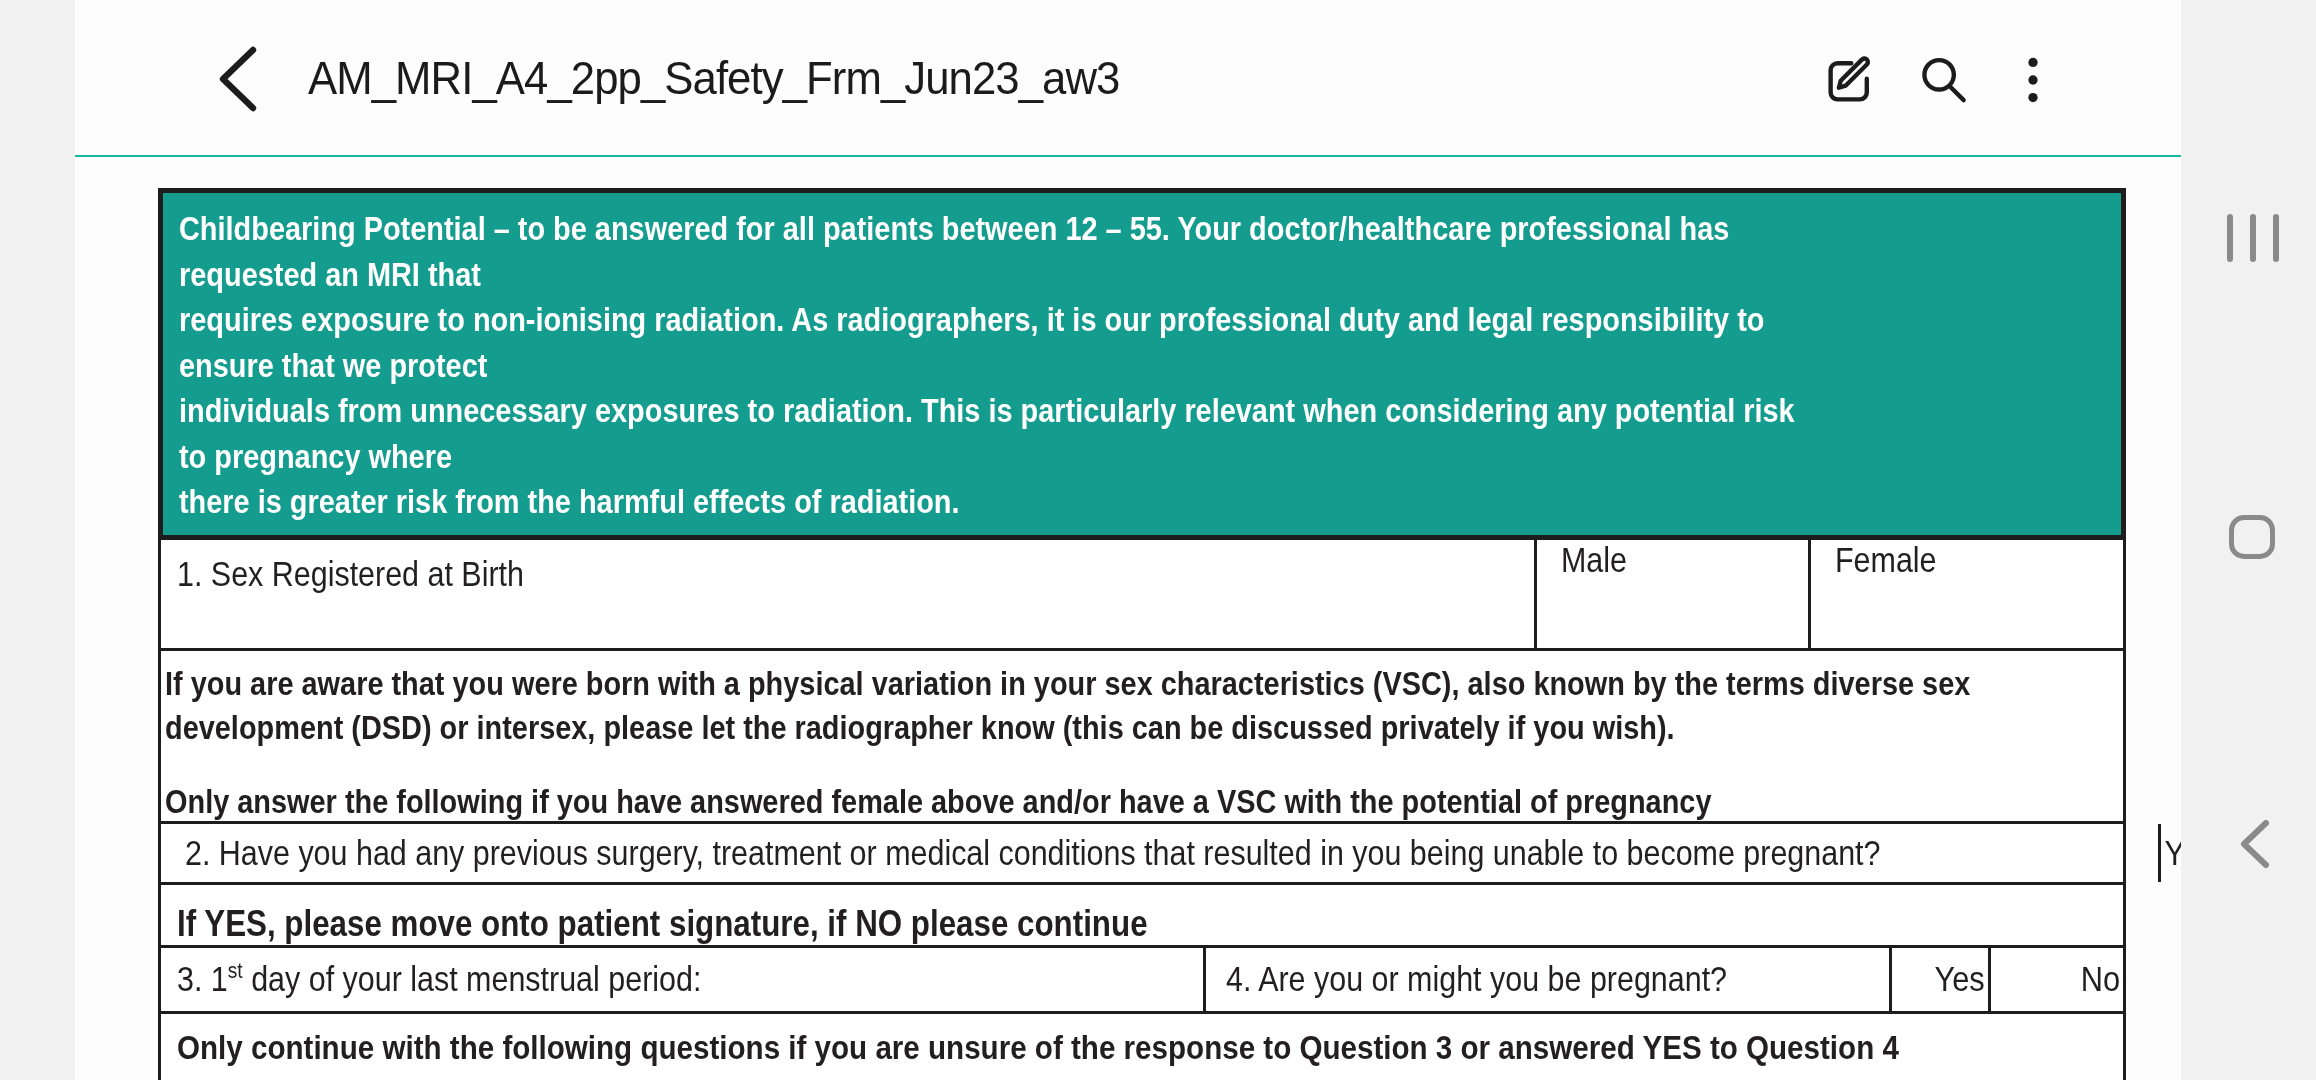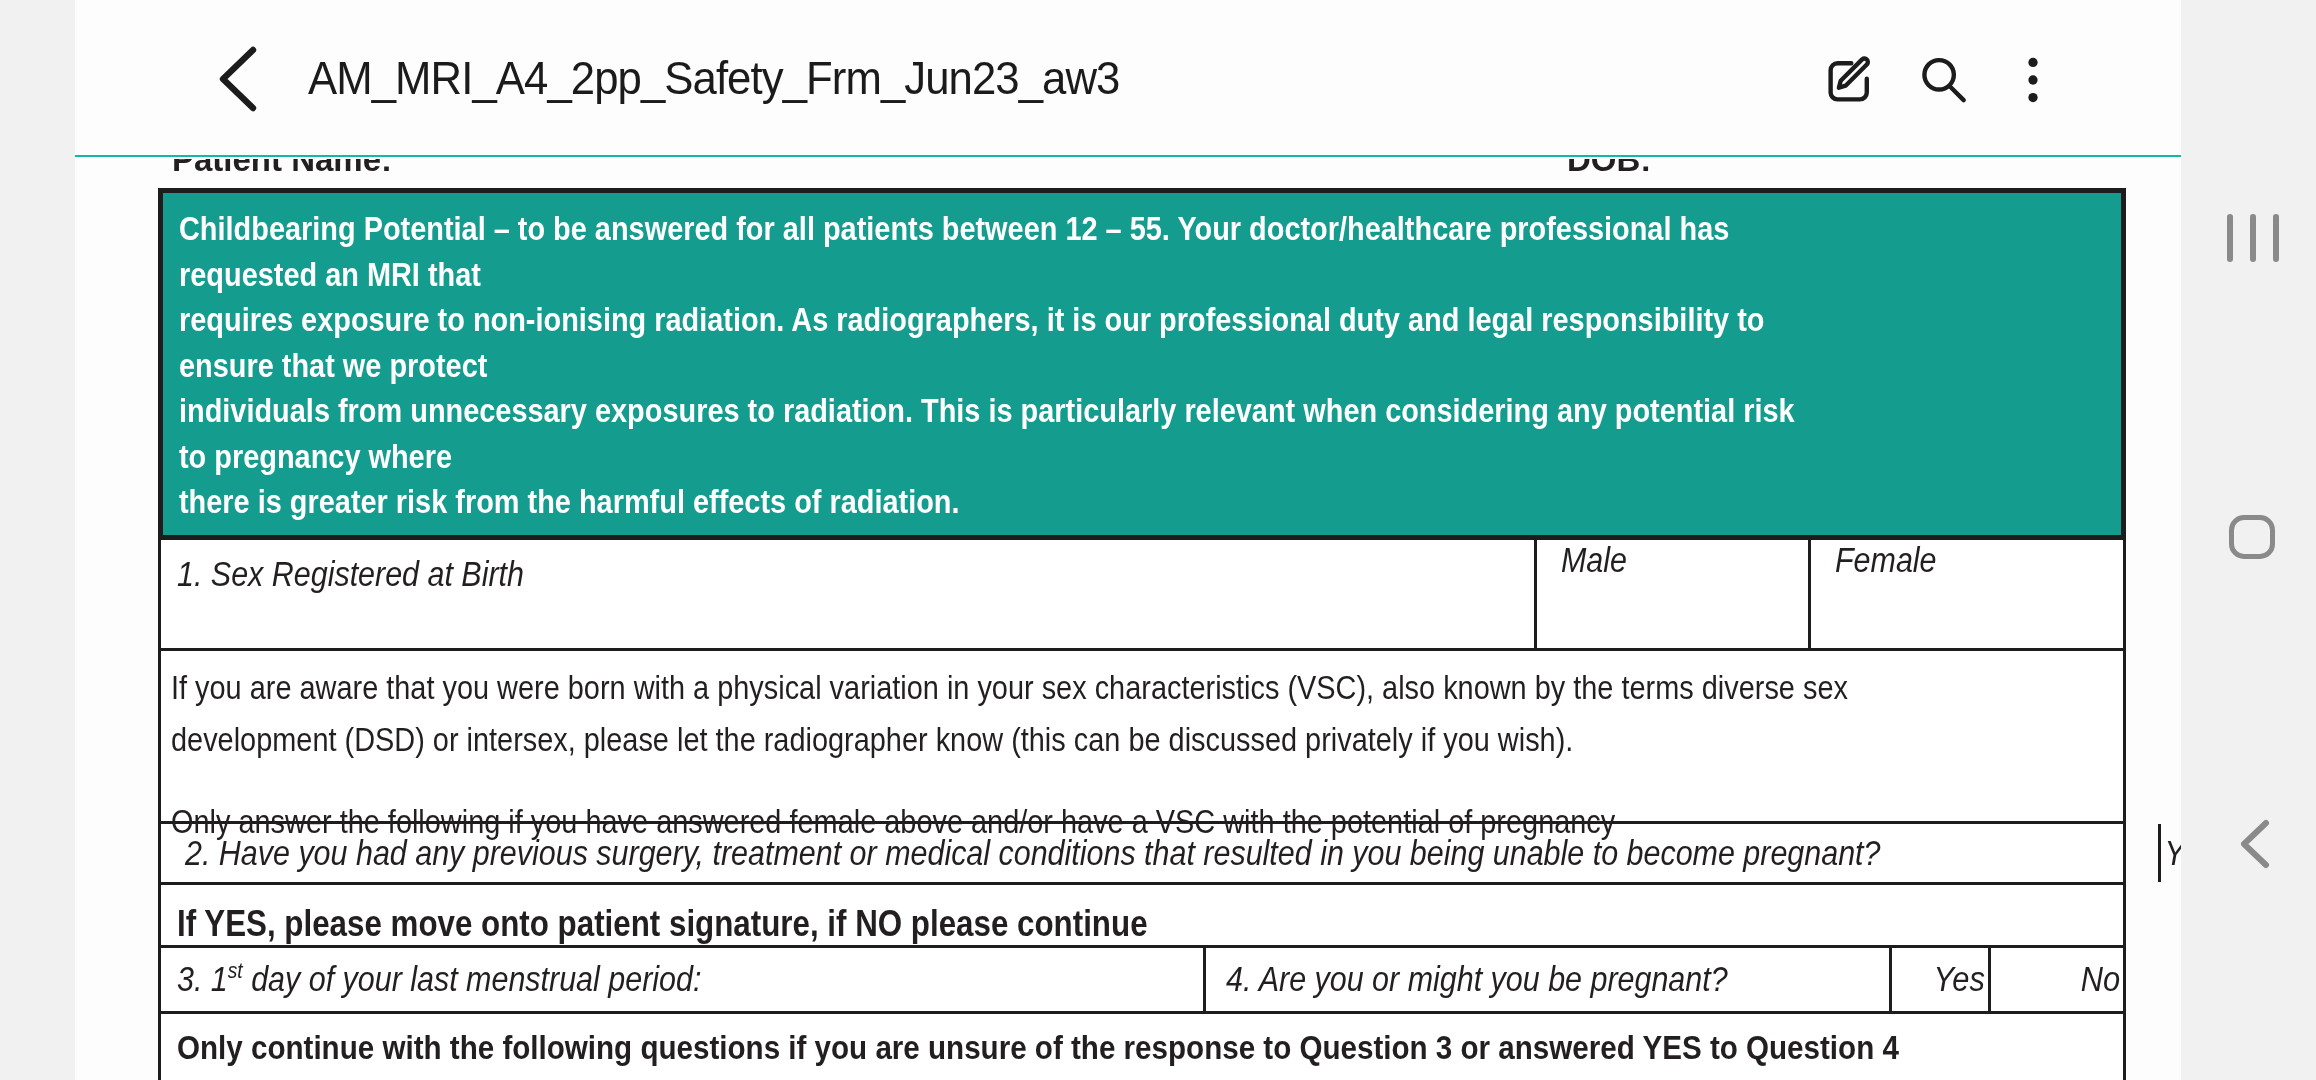--- a/index.html
+++ b/index.html
@@ -26,42 +26,42 @@
          background:#fdfdfd; overflow:hidden; }
 
   .patient-row { position:absolute; left:0; top:0; width:100%; height:17px; overflow:hidden; }
   .patient-row span { position:absolute; top:-18px; font-size:33px; font-weight:bold;
                       color:#231f20; }
   .pn-label { left:97px; } .dob-label { left:1492px; }
 
   
   .form-table { position:absolute; left:83px; top:29px; width:1968px; color:#231f20; }
   .trow { display:flex; width:100%; border:3px solid #1d1d1d; border-top:none; background:#fff; }
-  .tcell { border-right:3px solid #1d1d1d; display:flex; align-items:center;font-style:italic; }
+  .tcell { border-right:3px solid #1d1d1d; display:flex; align-items:center; }
   .tcell:last-child { border-right:none; }
   .cell-top { align-items:flex-start; }
   .cell-center { justify-content:flex-end; }
 
   .cond { transform:scaleX(0.85); transform-origin:0 0; width:117.6%;
           white-space:pre-line; }
   .condi { display:inline-block; transform:scaleX(0.87); transform-origin:0 50%;
            white-space:nowrap; }
   .condc { display:inline-block; transform:scaleX(0.88); white-space:nowrap; }
 
   .banner { min-height:209px; border:5px solid #1d1d1d; background:#149c8e;
             color:#ffffff; font-weight:bold; font-size:34px; line-height:45.5px;
             padding:13px 16px 10px 16px; }
   .row-q1 { height:111px; }
   .row-q1 .q { width:1380px; padding:14px 16px; font-size:35px; }
   .row-q1 .opt { padding-left:24px; font-size:35px; }
   .opt-male { width:275px; } .opt-female { width:313px;text-align:center; }
   .row-q1 .tcell { align-items:flex-start; }
 
-  .row-vsc { height:173px; padding:10px 10px; font-size:34px; font-weight:normal;
-             line-height:52px; display:block; }
+  .row-vsc { height:173px; padding:10px 4px; font-size:34px; font-weight:bold;
+             line-height:44px; display:block; }
   .vsc-note { margin-top:30px; }
 
   .row-q2 { height:61px; font-size:35px; }
   .row-q2 .q { width:2072px; padding:0 24px; }
   .yn { width:100px; font-size:35px; }
   .yn-last { width:132px; }
 
   .row-note { height:63px; font-size:36px; font-weight:bold; padding:0 16px;
               display:flex; align-items:flex-end; }
   .row-q34 { height:66px; font-size:35px; }
@@ -120,24 +120,20 @@
           <circle cx="12" cy="5.2" r="1.8"></circle>
             <circle cx="12" cy="12" r="1.8"></circle>
             <circle cx="12" cy="18.8" r="1.8"></circle>
         </svg>
       </span>
     </div>
   </div>
 
   <div class="doc">
 
-    <div class="patient-row">
-      <span class="pn-label">Patient Name:</span>
-      <span class="dob-label">DOB:</span>
-    </div>
 
     <div class="form-table">
 
       <div class="trow banner">
         <div class="cond">Childbearing Potential – to be answered for all patients between 12 – 55.  Your doctor/healthcare professional has requested an MRI that
 requires exposure to non-ionising radiation. As radiographers, it is our professional duty and legal responsibility to ensure that we protect
 individuals from unnecessary exposures to radiation. This is particularly relevant when considering any potential risk to pregnancy where
 there is greater risk from the harmful effects of radiation.</div>
       </div>
 

